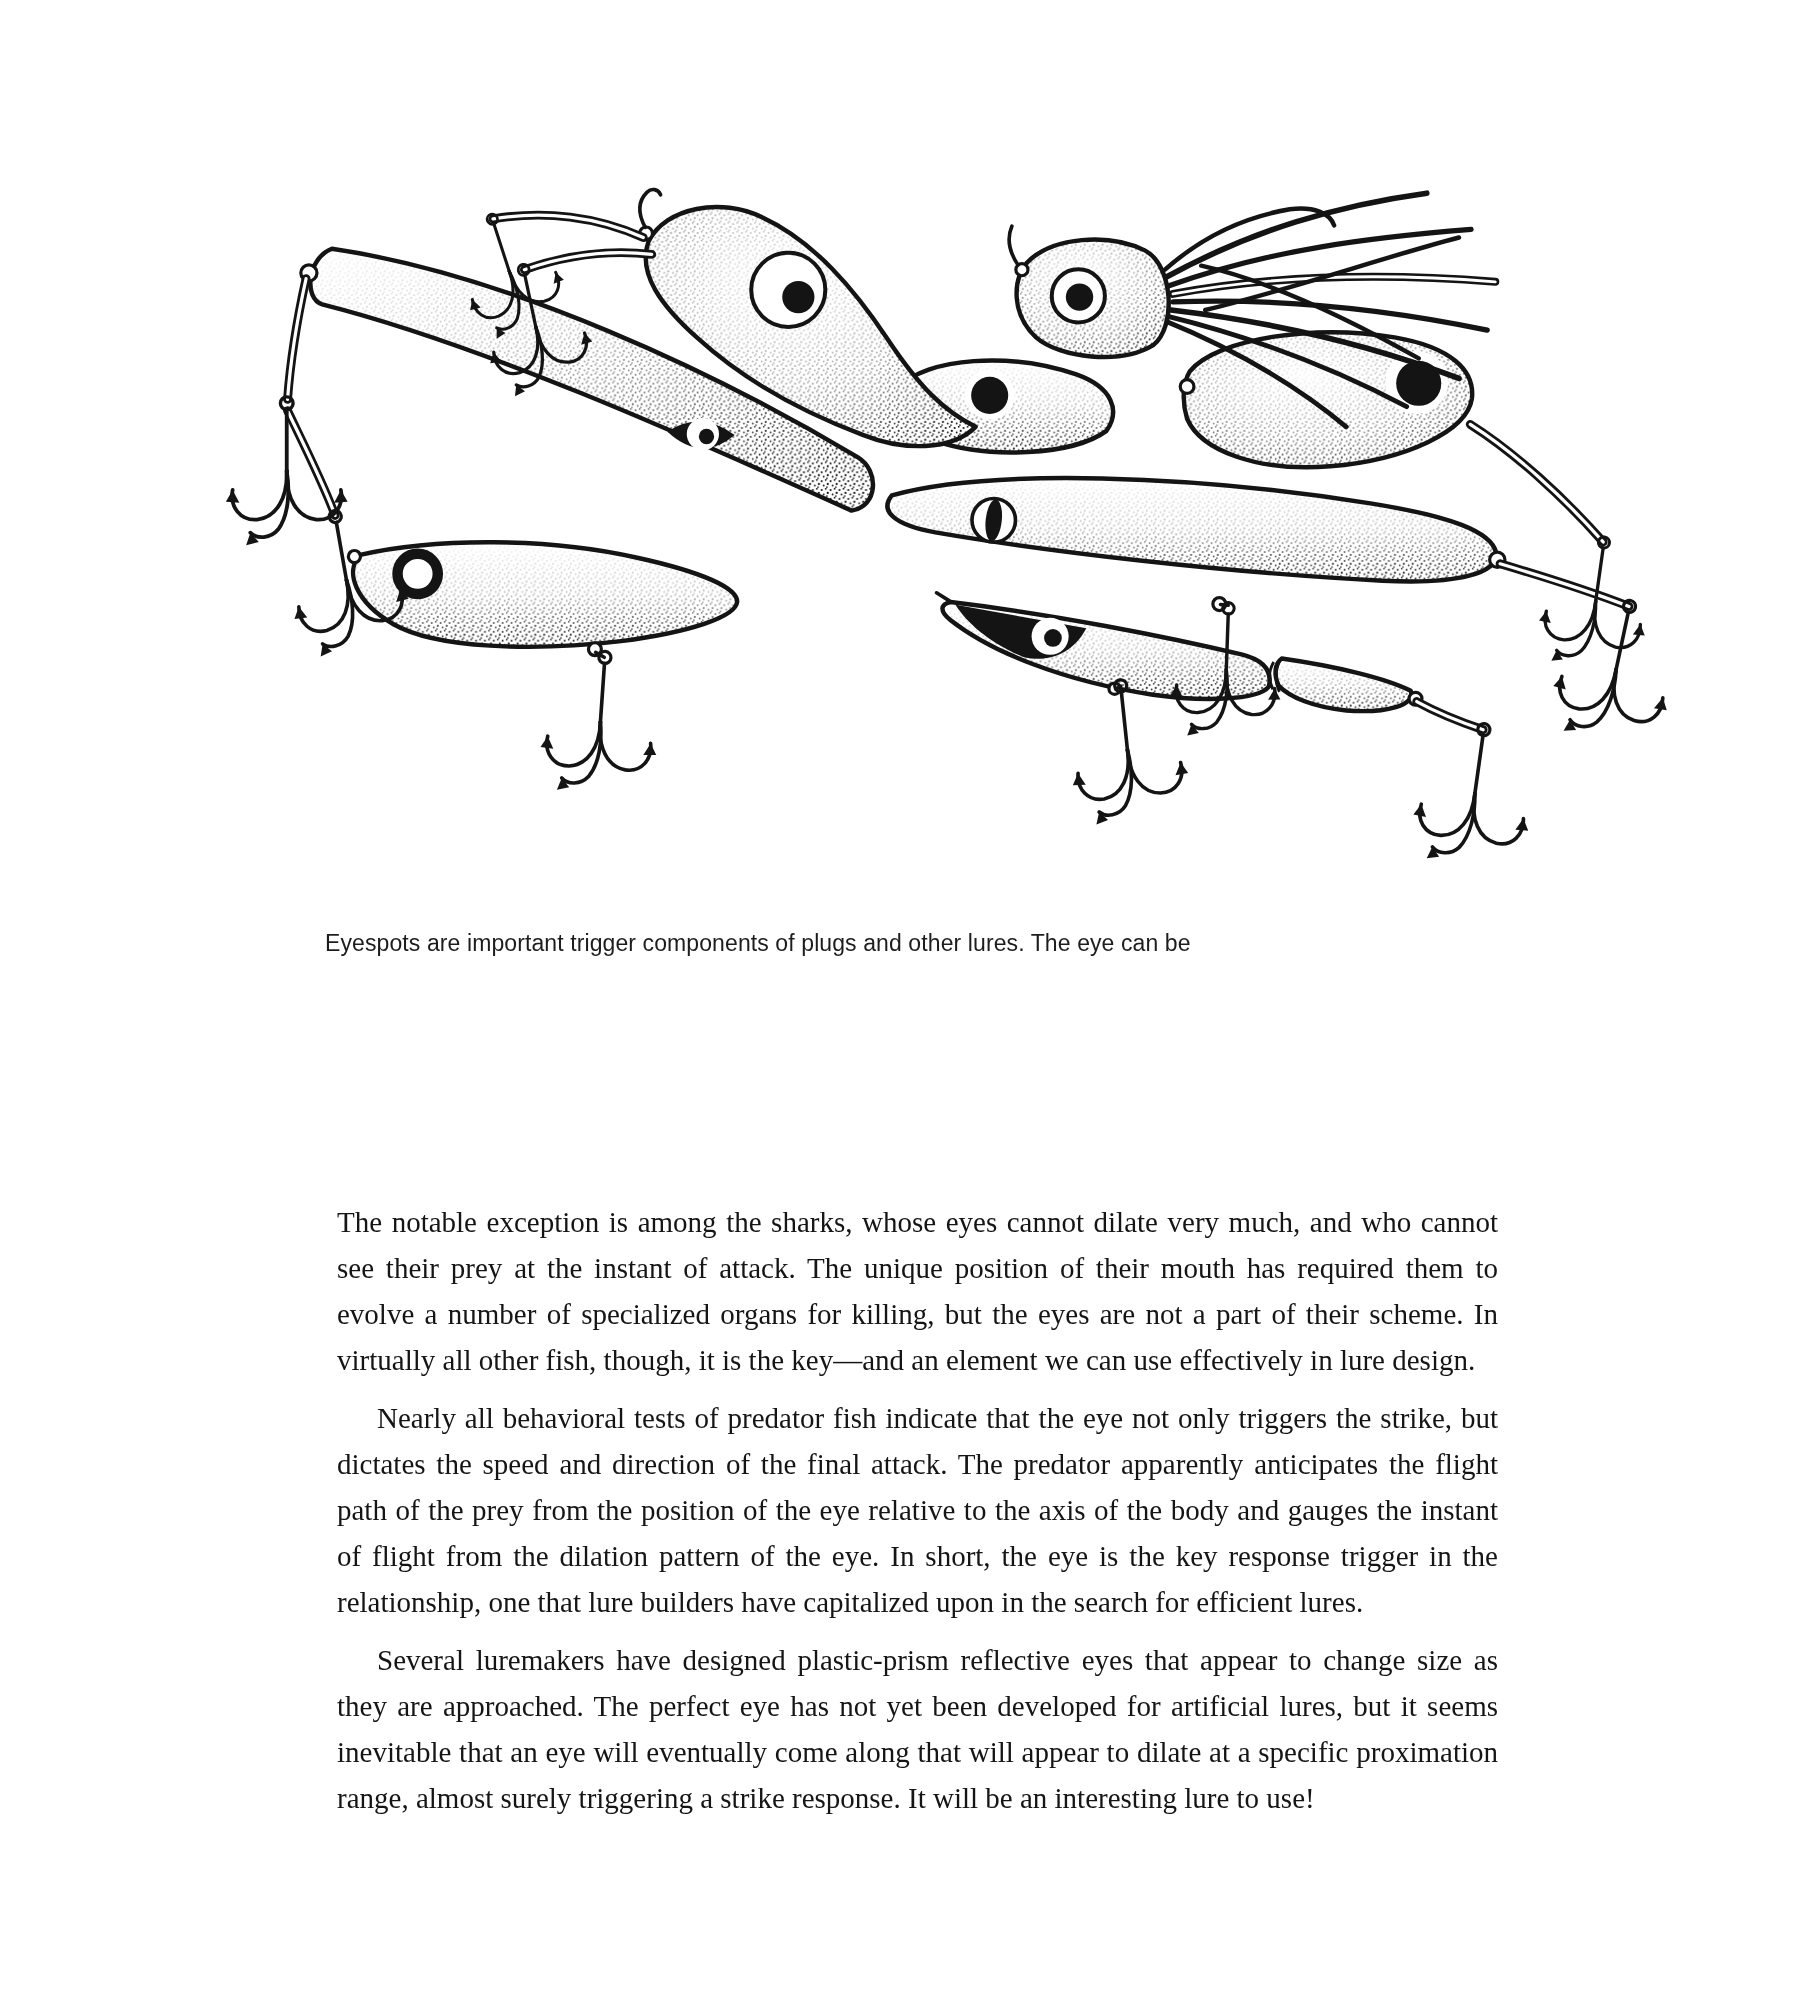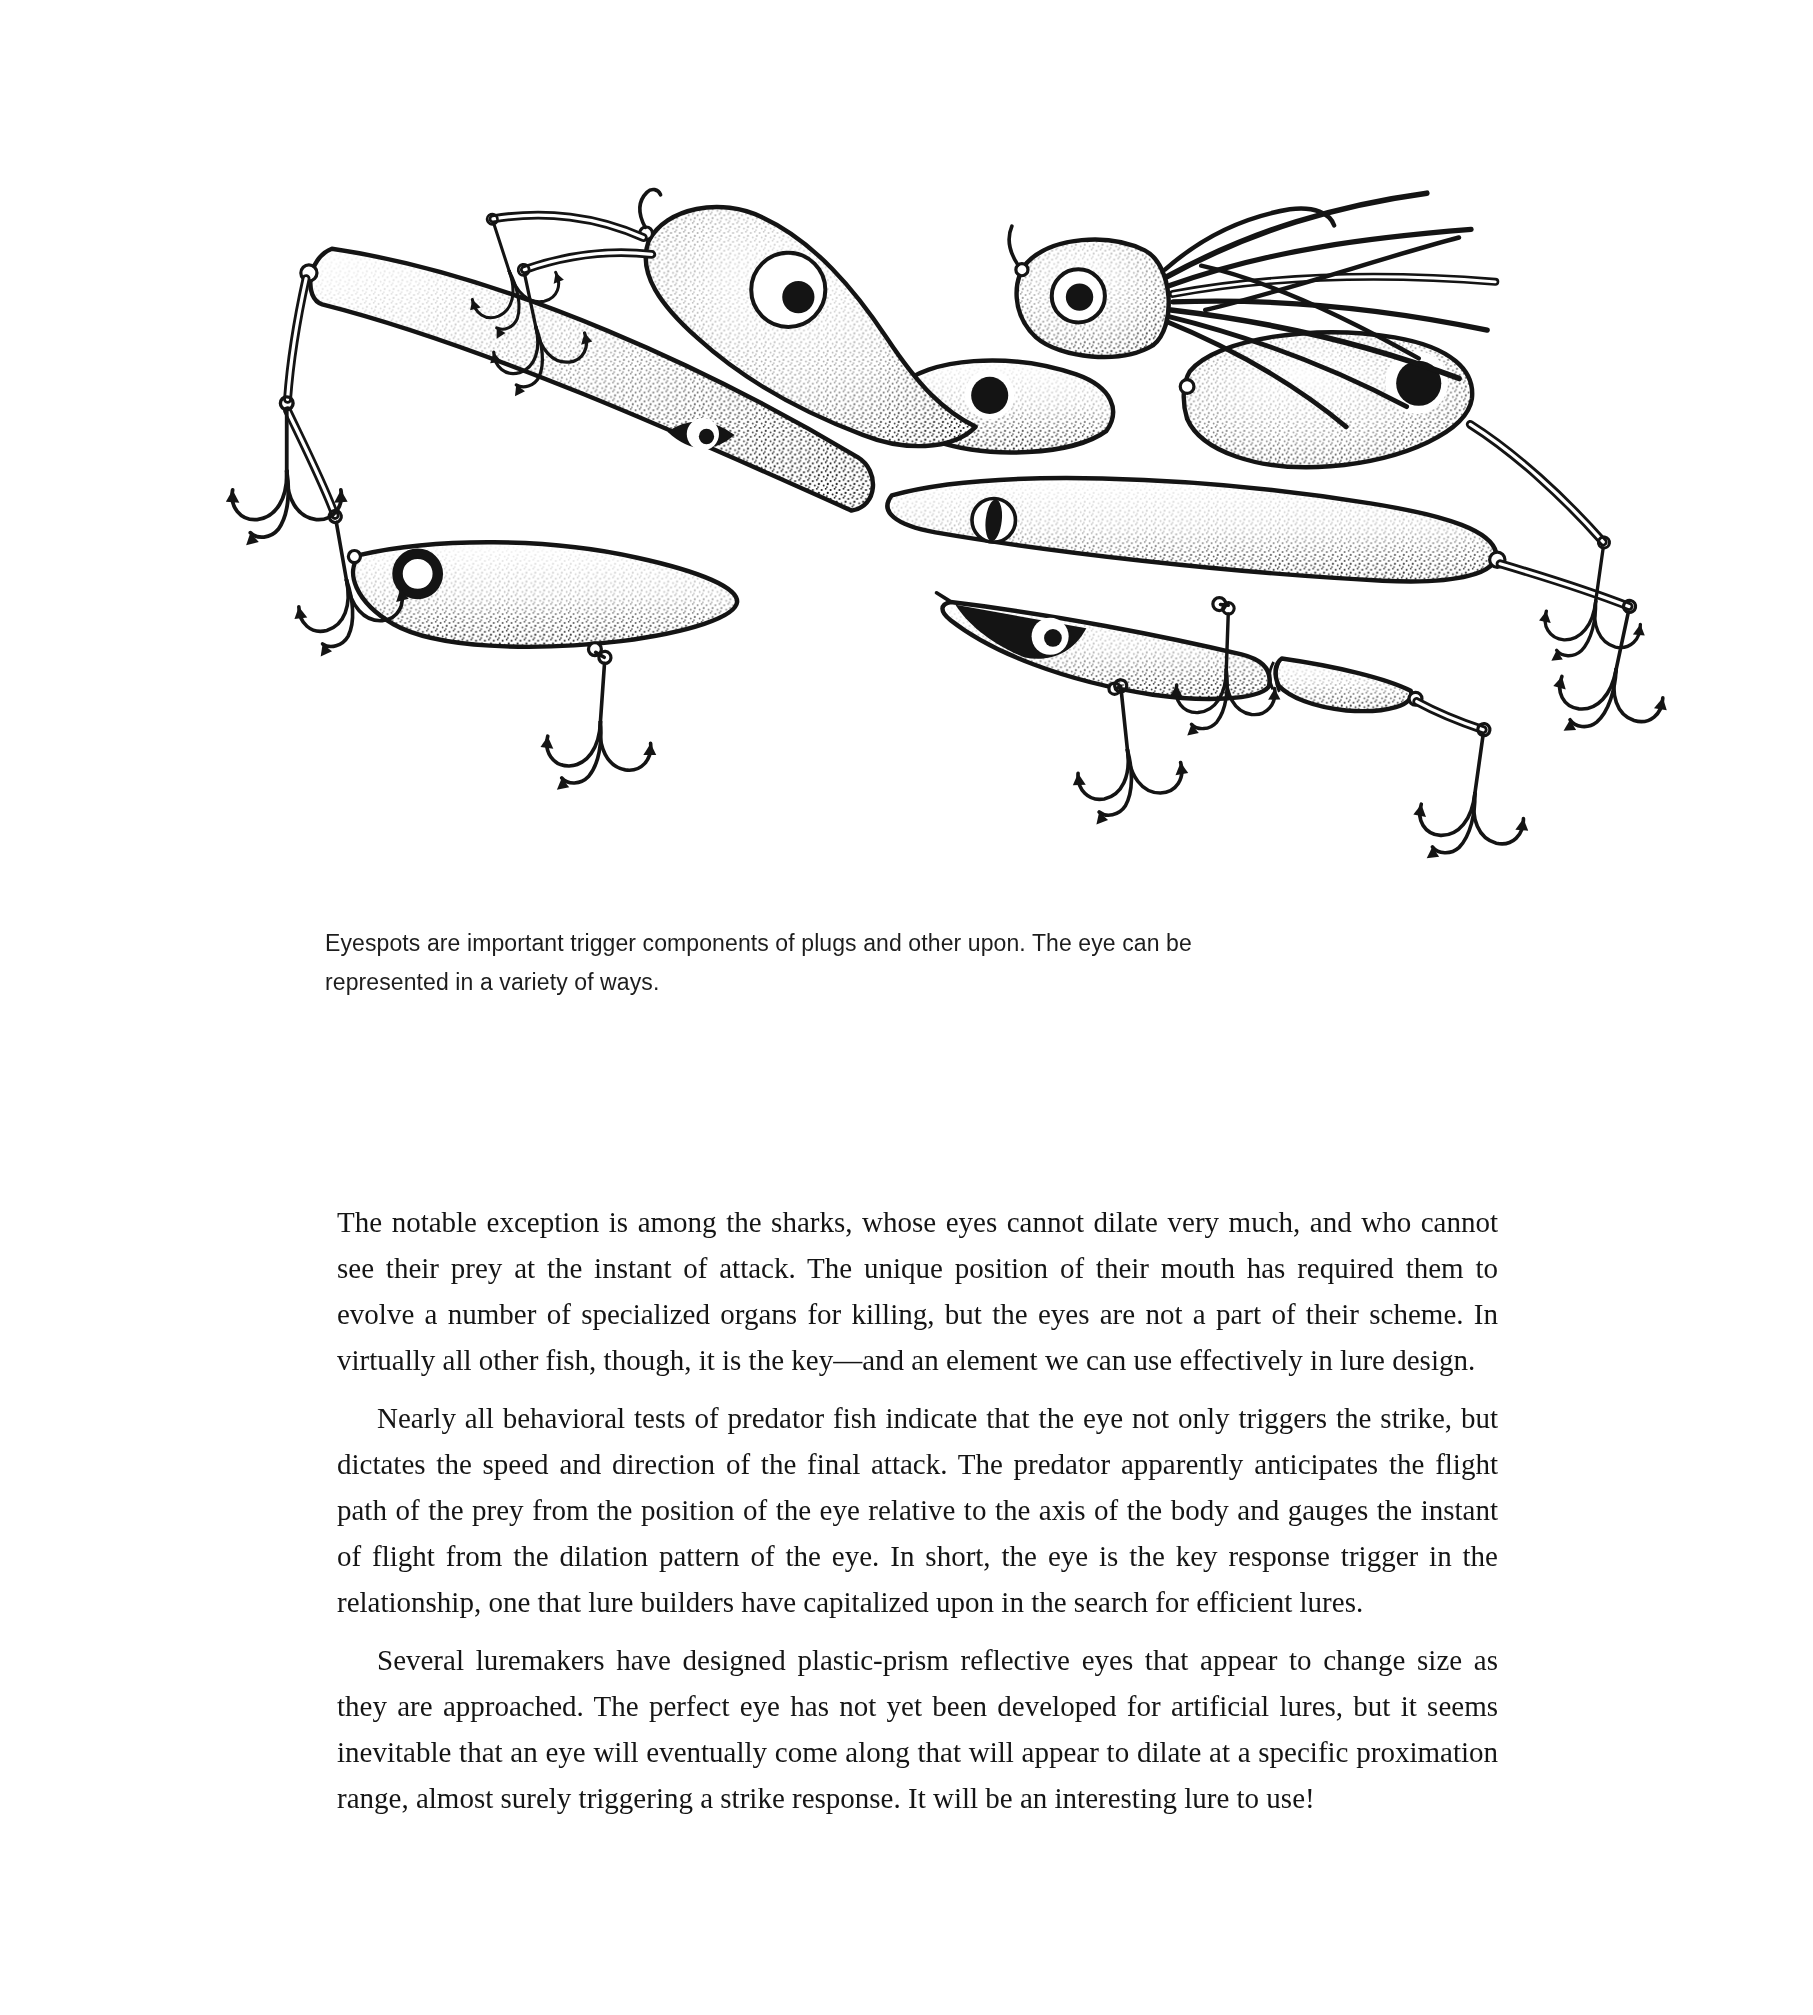--- a/index.html
+++ b/index.html
@@ -215,22 +215,21 @@
     <use href="#treble" transform="translate(2238,1452) rotate(-6)"></use>
     <use href="#treble" transform="translate(2482,1252) rotate(2) scale(0.95)"></use>
     <use href="#treble" transform="translate(3098,1560) rotate(8)"></use>
     <use href="#treble" transform="translate(3448,1252) rotate(12)"></use>
     <use href="#treble" transform="translate(3398,1082) rotate(8) scale(0.92)"></use>
   </g>
 </svg>
 </div>
 
 <div class="caption">
-  <div>Eyespots are important trigger components of plugs and other upon. The eye can be</div>
-  <div>represented in a variety of ways.</div>
+  <div>Eyespots are important trigger components of plugs and other lures. The eye can be</div>
 </div>
 
 <div class="bodytext">
   <p>The notable exception is among the sharks, whose eyes cannot dilate very much, and who cannot see their prey at the instant of attack. The unique position of their mouth has required them to evolve a number of specialized organs for killing, but the eyes are not a part of their scheme. In virtually all other fish, though, it is the key—and an element we can use effectively in lure design.</p>
   <p class="indent">Nearly all behavioral tests of predator fish indicate that the eye not only triggers the strike, but dictates the speed and direction of the final attack. The predator apparently anticipates the flight path of the prey from the position of the eye relative to the axis of the body and gauges the instant of flight from the dilation pattern of the eye. In short, the eye is the key response trigger in the relationship, one that lure builders have capitalized upon in the search for efficient lures.</p>
   <p class="indent">Several luremakers have designed plastic-prism reflective eyes that appear to change size as they are approached. The perfect eye has not yet been developed for artificial lures, but it seems inevitable that an eye will eventually come along that will appear to dilate at a specific proximation range, almost surely triggering a strike response. It will be an interesting lure to use!</p>
 </div>
 
 <div>
   

